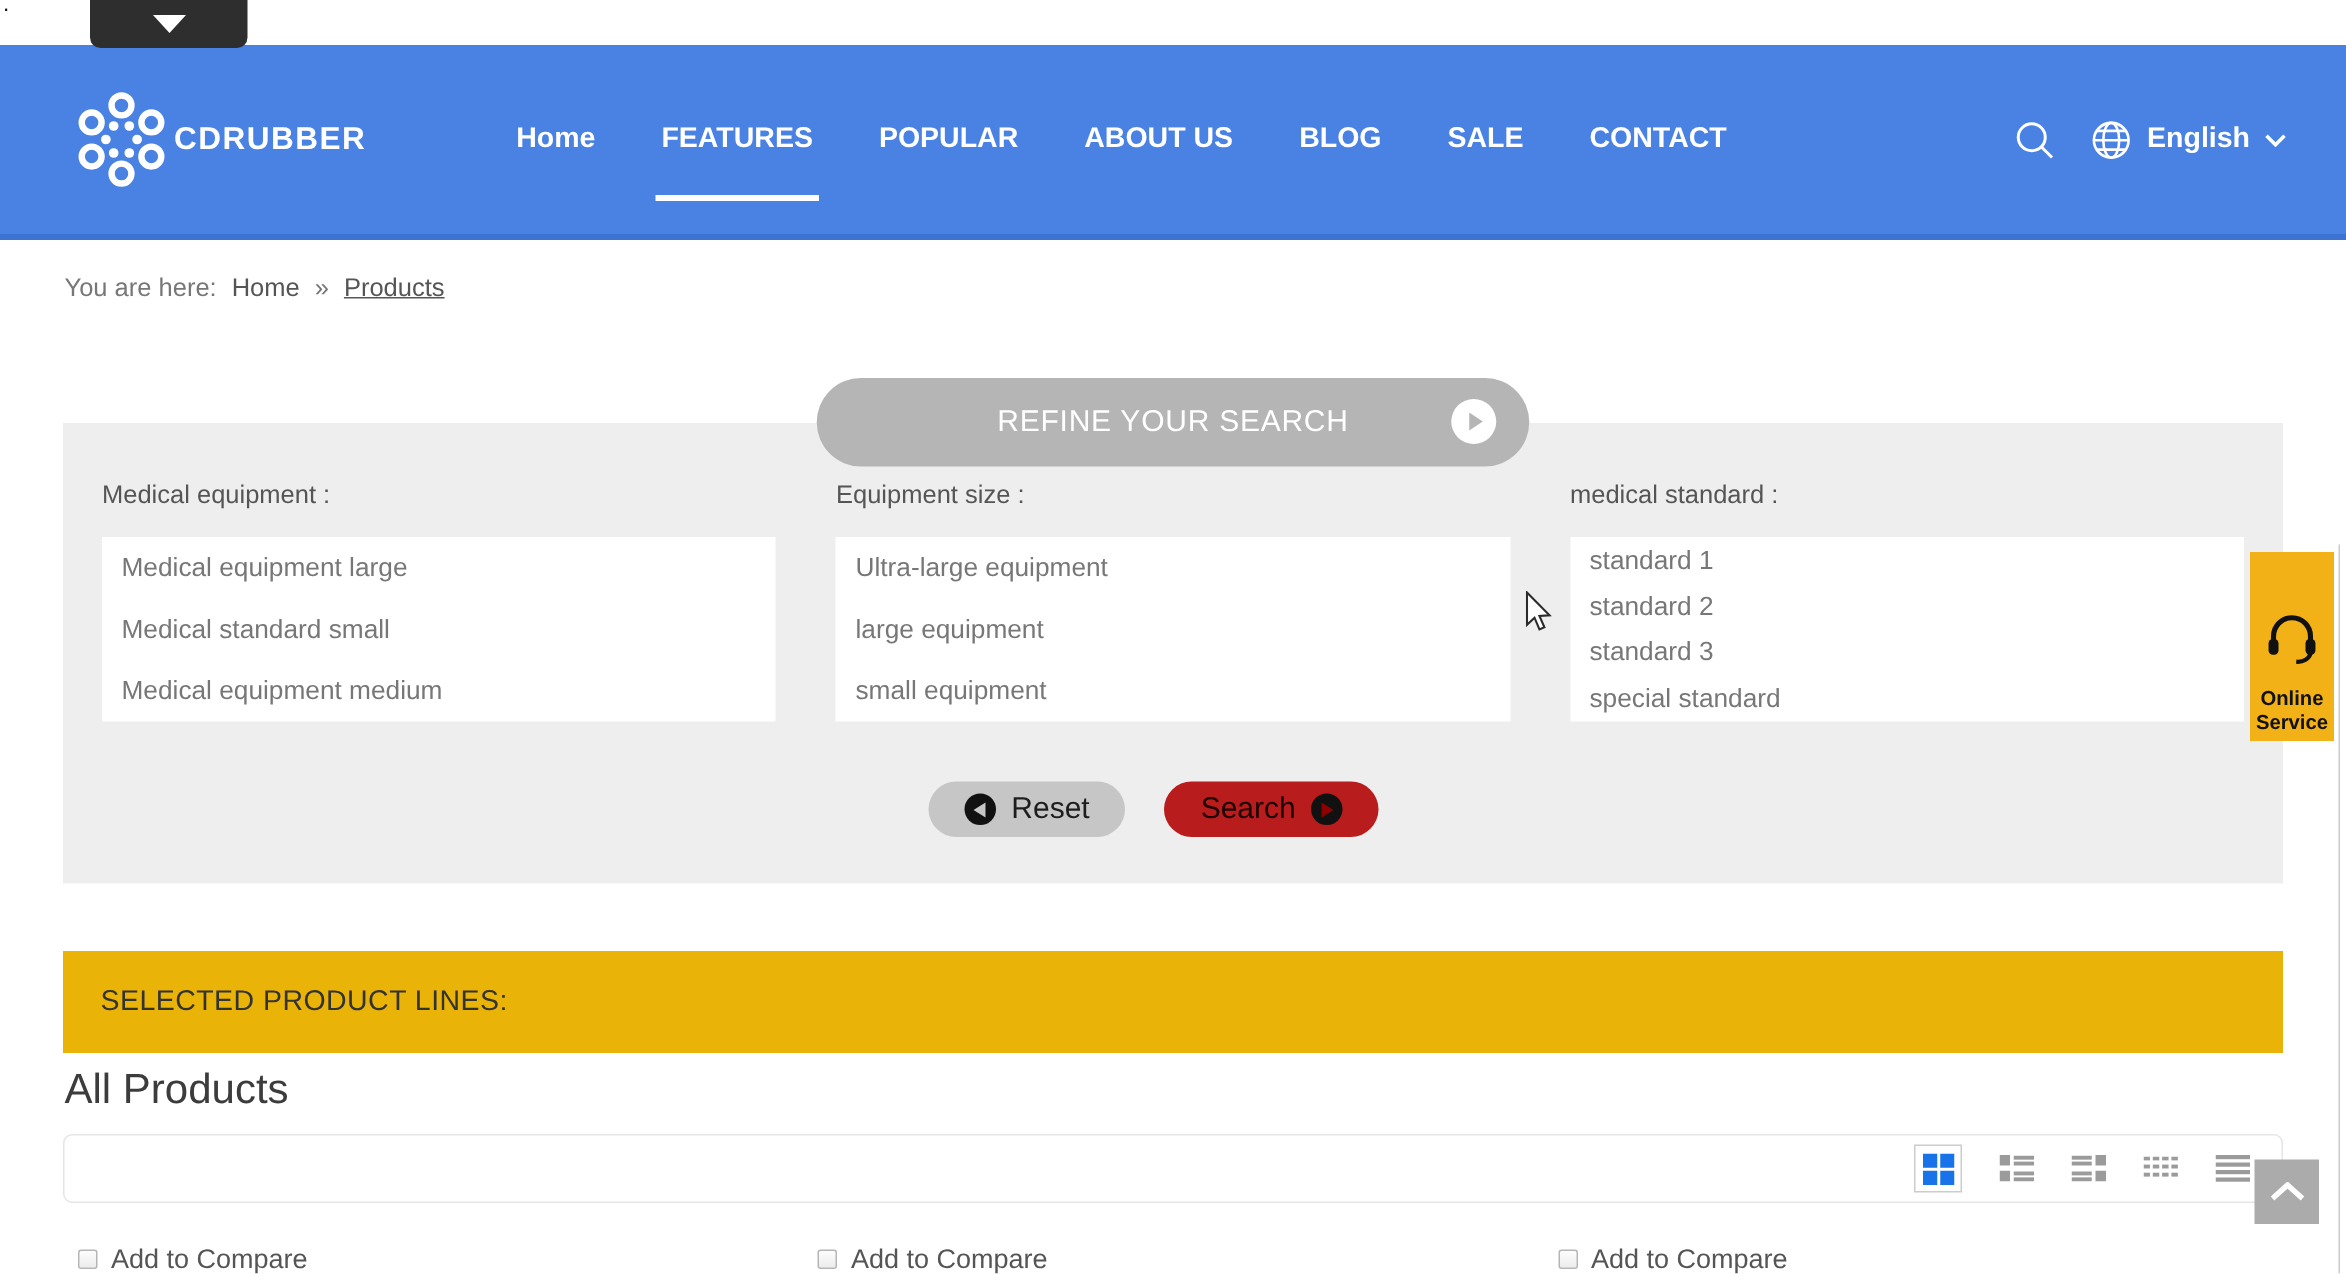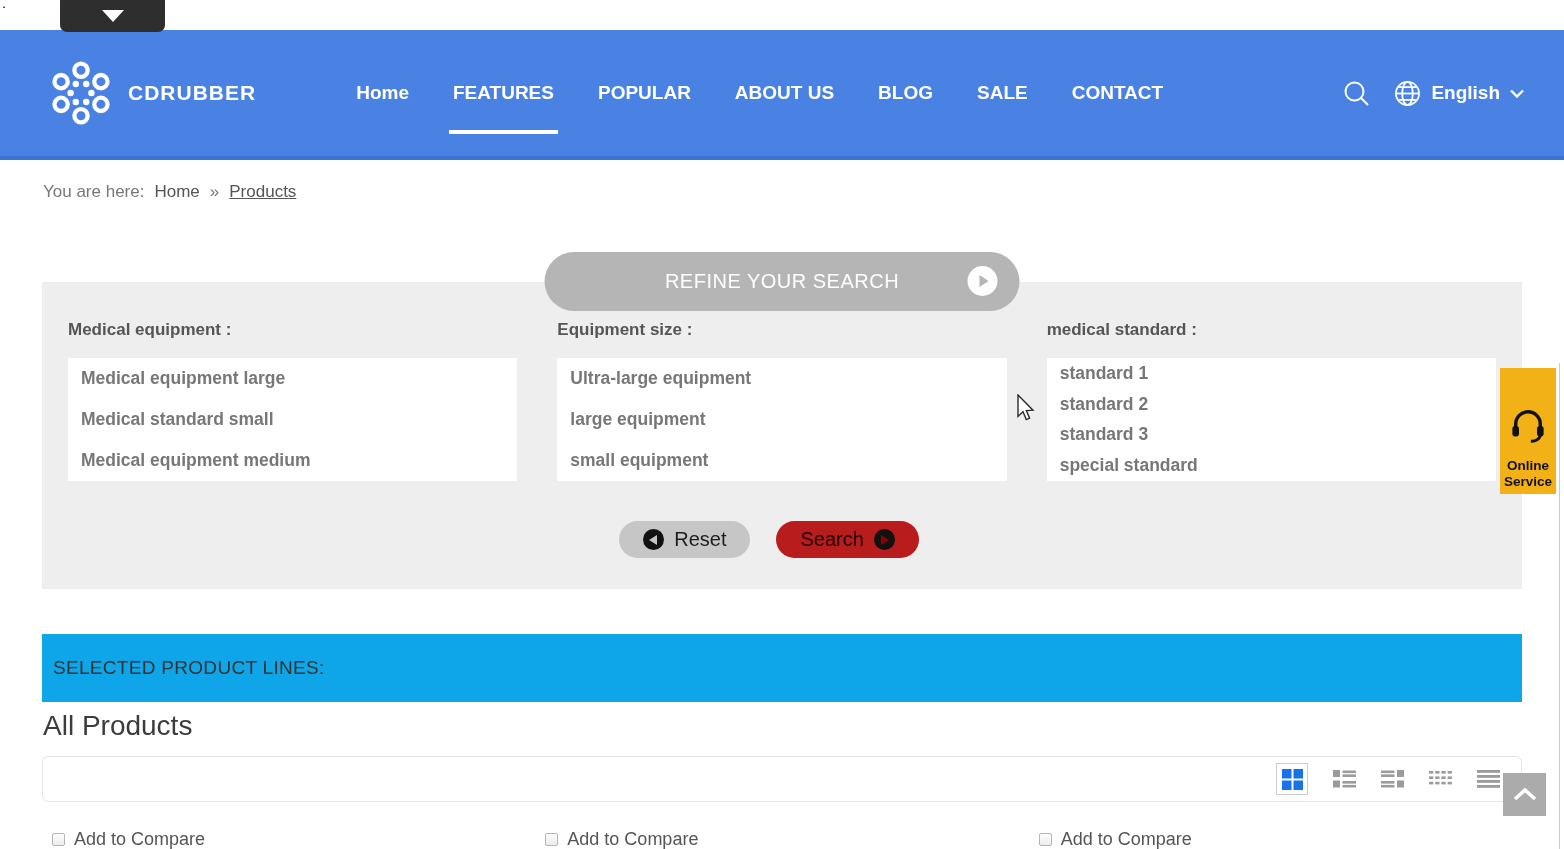--- a/index.html
+++ b/index.html
@@ -10,21 +10,21 @@
   .top-strip { height:30px; background:#fff; position:relative; }
   .corner-dot { position:absolute; left:2px; top:-6px; font-size:15px; color:#111; }
   .top-dropdown { position:absolute; left:60px; top:0; width:105px; height:32px; background:#2e2e2e;
     border-radius:7px; border-top-left-radius:0; border-top-right-radius:0; z-index:6;
     display:flex; align-items:center; justify-content:center; cursor:pointer; }
   .caret-down { width:0; height:0; border-left:11px solid transparent; border-right:11px solid transparent; border-top:12px solid #fff; }
 
   
   .header { height:130px; background:#4a82e4; border-bottom:4px solid #3d73d2; display:flex; align-items:center;
     padding:0 40px 0 50px; position:relative; }
-  .logo { display:flex; align-items:center; gap:16px; cursor:pointer; }
+  .logo { display:flex; align-items:center; gap:4px; cursor:pointer; }
   .logo-text { color:#fff; font-size:21px; font-weight:bold; letter-spacing:1px; }
   .nav { display:flex; gap:44px; margin-left:100px; align-items:center; }
   .nav-item { color:#fff; font-size:19px; font-weight:600; cursor:pointer; position:relative; white-space:nowrap; }
   .nav-item.active::after { content:""; position:absolute; left:-4px; right:-4px; top:calc(100% + 26px); height:4px; background:#fff; }
   .header-right { margin-left:auto; display:flex; align-items:center; gap:24px; }
   .lang { display:flex; align-items:center; gap:10px; cursor:pointer; }
   .lang-label { color:#fff; font-size:19px; font-weight:600; }
 
   
   .breadcrumb { margin:22px 0 0 43px; font-size:17px; color:#777; display:flex; gap:10px; align-items:center; }
@@ -33,40 +33,40 @@
 
   
   .refine-wrap { margin:80px 42px 0; position:relative; }
   .pill { position:absolute; left:50%; transform:translateX(-50%); top:-30px; width:475px; height:59px;
     background:#b5b5b5; border-radius:30px; display:flex; align-items:center; justify-content:center;
     color:#fff; font-size:20px; letter-spacing:0.5px; z-index:2; cursor:pointer; }
   .play-circle { position:absolute; right:22px; top:14px; width:30px; height:30px; border-radius:50%; background:#fff;
     display:flex; align-items:center; justify-content:center; }
   .play-tri { width:0; height:0; border-left:9px solid #b5b5b5; border-top:6px solid transparent; border-bottom:6px solid transparent; margin-left:3px; }
   .panel { background:#eee; height:307px; padding:38px 26px 0; }
-  .filters { display:flex; gap:40px;font-weight:bold; }
+  .filters { display:flex; gap:40px; }
   .filter { flex:1; }
   .filter-label { font-size:17px; color:#555; margin-bottom:18px; }
   .filter-box { background:#fff; height:123px; overflow:hidden; }
   .filter-box ul { list-style:none; }
   .filter-box li { display:flex; align-items:center; padding-left:13px; font-size:17.5px; color:#777; cursor:pointer; }
   .opts-3 li { height:41px; }
   .opts-4 li { height:30.7px; }
   .actions { display:flex; justify-content:center; gap:26px; margin-top:40px; transform:translateX(-13px); }
   .btn { height:37px; border:none; border-radius:19px; display:flex; align-items:center; justify-content:center;
     gap:10px; font-size:20px; padding:0 24px; cursor:pointer; font-family:inherit; }
   .btn-reset { background:#c6c6c6; color:#1d1d1d; }
   .btn-search { background:#b91c1c; color:#1c0202; }
   .circ { width:21px; height:21px; border-radius:50%; background:#111; display:flex; align-items:center; justify-content:center; }
   .tri-left { width:0; height:0; border-right:8px solid #c6c6c6; border-top:5px solid transparent; border-bottom:5px solid transparent; margin-right:2px; }
   .tri-right { width:0; height:0; border-left:8px solid #8e0000; border-top:5px solid transparent; border-bottom:5px solid transparent; margin-left:2px; }
 
   
-  .selected-bar { margin:45px 42px 0; background:#0ea5e9; height:68px; display:flex; align-items:center;
-    padding-left:11px; font-size:19px; color:#333; letter-spacing:0.3px; }
+  .selected-bar { margin:45px 42px 0; background:#eab308; height:68px; display:flex; align-items:center;
+    padding-left:25px; font-size:19px; color:#333; letter-spacing:0.3px; }
   .all-products { margin:8px 0 0 43px; font-size:28px; font-weight:400; color:#3c3c3c; }
   .toolbar { margin:14px 42px 0; height:46px; background:#fff; border:1px solid #e5e5e5; border-radius:6px;
     display:flex; align-items:center; justify-content:flex-end; gap:25px; padding-right:21px; }
   .view-btn { display:flex; align-items:center; justify-content:center; cursor:pointer; }
   .view-btn.active-box { width:32px; height:32px; border:1px solid #ccc; background:#fff; }
   .compare-row { display:flex; margin:27px 42px 0; }
   .compare { flex:1; display:flex; align-items:center; gap:9px; padding-left:10px; font-size:18px; color:#555; }
   .checkbox { width:13px; height:13px; border:1px solid #b5b5b5; border-radius:2px;
     background:linear-gradient(#fdfdfd,#ececec); cursor:pointer; flex:0 0 auto; }
   .compare-label { cursor:pointer; }

